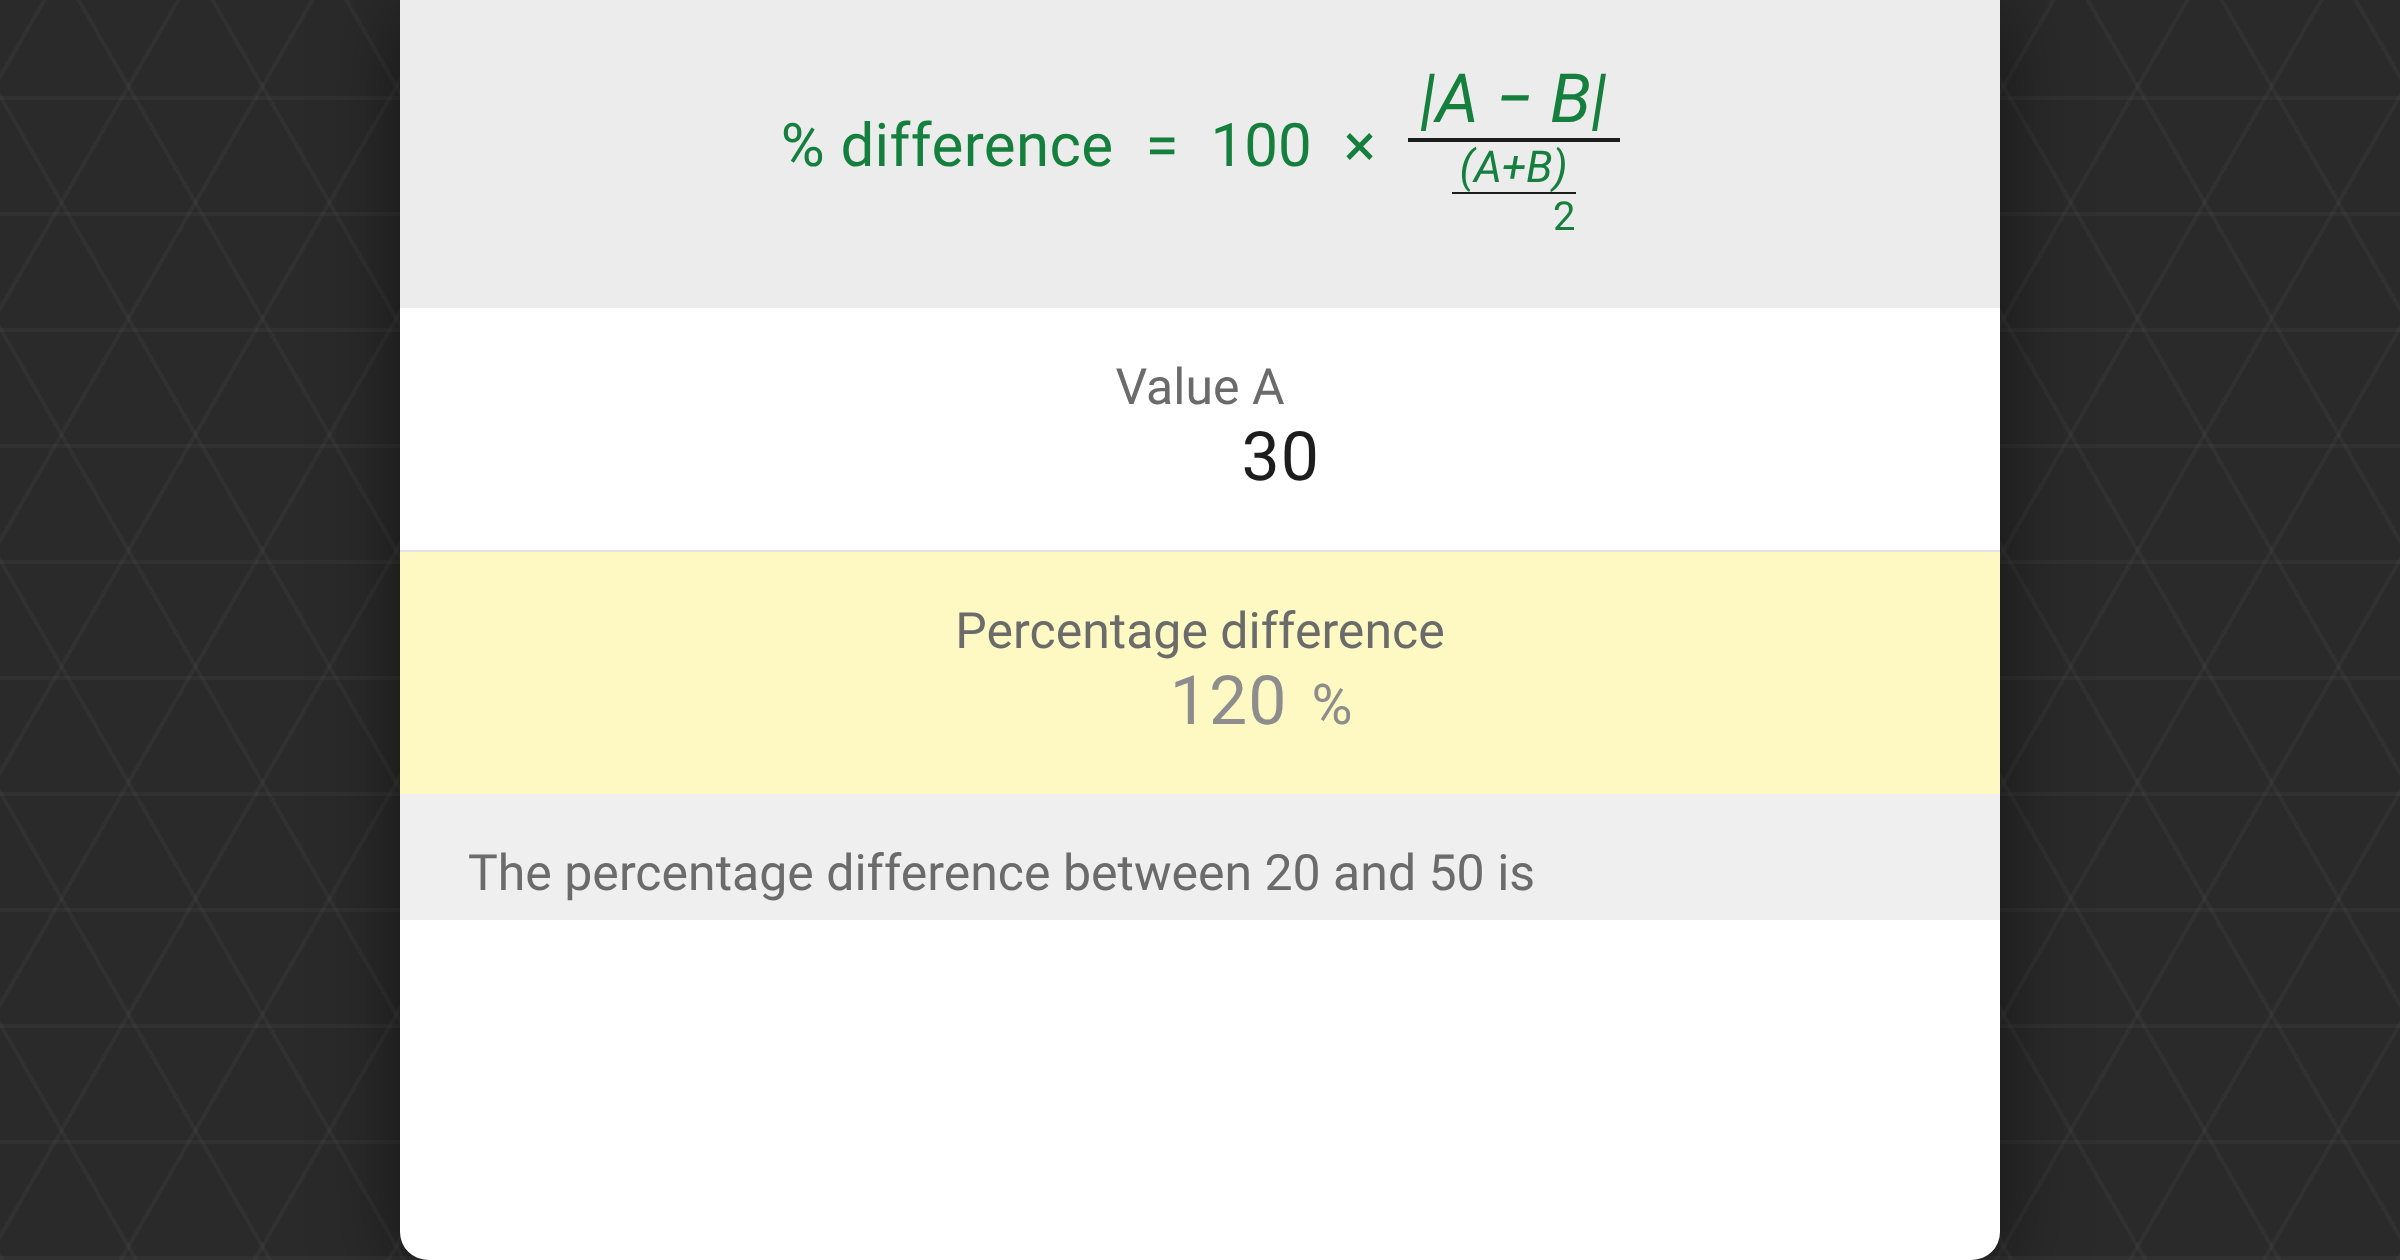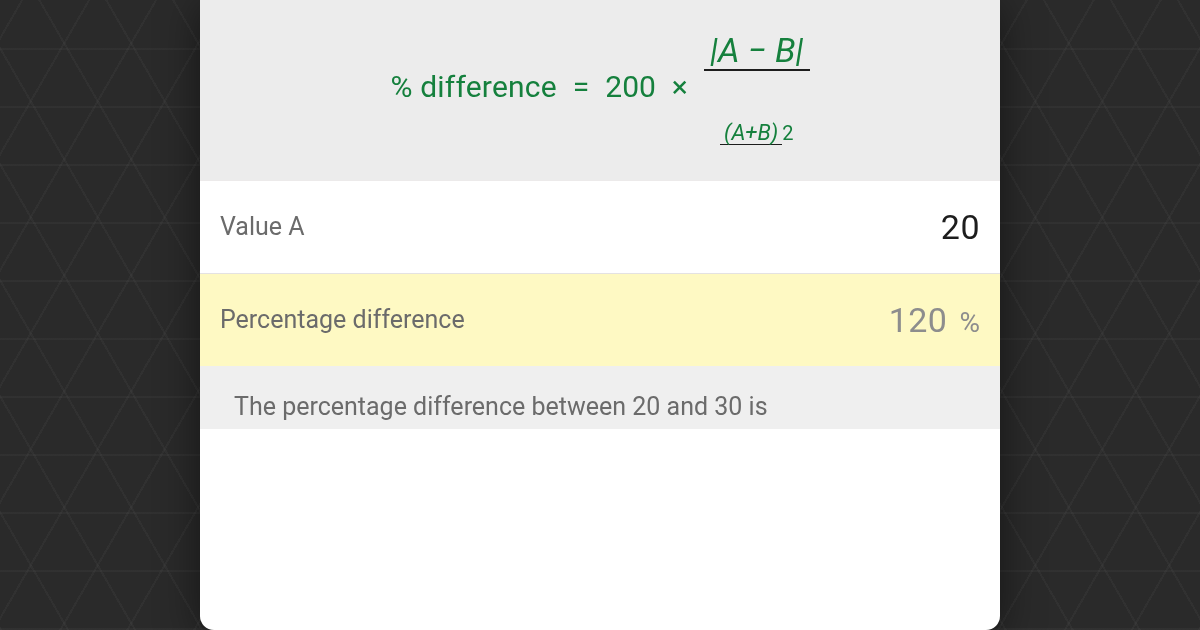--- a/index.html
+++ b/index.html
@@ -47,37 +47,37 @@
     line-height: 1.1;
     position: relative;
     top: 2px;
   }
   .frac > span { padding: 0 6px; }
   .frac .bar-top { border-bottom: 2px solid #1d1d1d; }
   .frac .num { font-style: italic; font-size: 34px; }
   .frac .den-outer { font-size: 22px; padding-top: 2px; }
   .frac-inner {
     display: inline-flex;
-    flex-direction: row;
-    align-items: center;
+    flex-direction: column;
+    align-items: flex-end;
     line-height: 1.05;
-    margin-top: 48px;
   }
   .frac-inner .top {
     border-bottom: 1.4px solid #1d1d1d;
     font-style: italic;
     padding: 0 4px;
   }
   .frac-inner .bot { font-size: 20px; padding-top: 1px; }
   .row {
     display: flex;
     align-items: center;
     justify-content: space-between;
     padding: 26px 20px;
     font-size: 25px;
+    flex-direction: column;
   }
   .row.input-row { background: #ffffff; border-top: 1px solid #eceaea; }
   .row.input-row:first-of-type { border-top: none; }
   .row.result-row { background: #fef9c3; border-top: 1px solid #e4e2e2; }
   .label { color: #6b6b6b; font-weight: 400; }
   .value {
     font-size: 34px;
     color: #1d1d1d;
     min-width: 120px;
     text-align: right;
@@ -98,43 +98,43 @@
 </head>
 <body>
 
 <div class="bg-pattern"></div>
 
 <div class="card">
 
   <div class="formula">
     <span class="lhs">% difference</span>
     <span>=</span>
-    <span>200</span>
+    <span>100</span>
     <span>×</span>
     <span class="frac">
       <span class="num bar-top">|A − B|</span>
       <span class="den-outer">
         <span class="frac-inner">
           <span class="top">(A+B)</span>
           <span class="bot">2</span>
         </span>
       </span>
     </span>
   </div>
 
   <div class="row input-row">
     <span class="label">Value A</span>
-    <span class="value">20</span>
+    <span class="value">30</span>
   </div>
 
 
   <div class="row result-row">
     <span class="label">Percentage difference</span>
     <span class="value-wrap">
       <span class="value readonly">120</span>
       <span class="unit">%</span>
     </span>
   </div>
 
 
-  <div class="summary">The percentage difference between 20 and 30 is</div>
+  <div class="summary">The percentage difference between 20 and 50 is</div>
 
 </div>
 
 </body></html>

